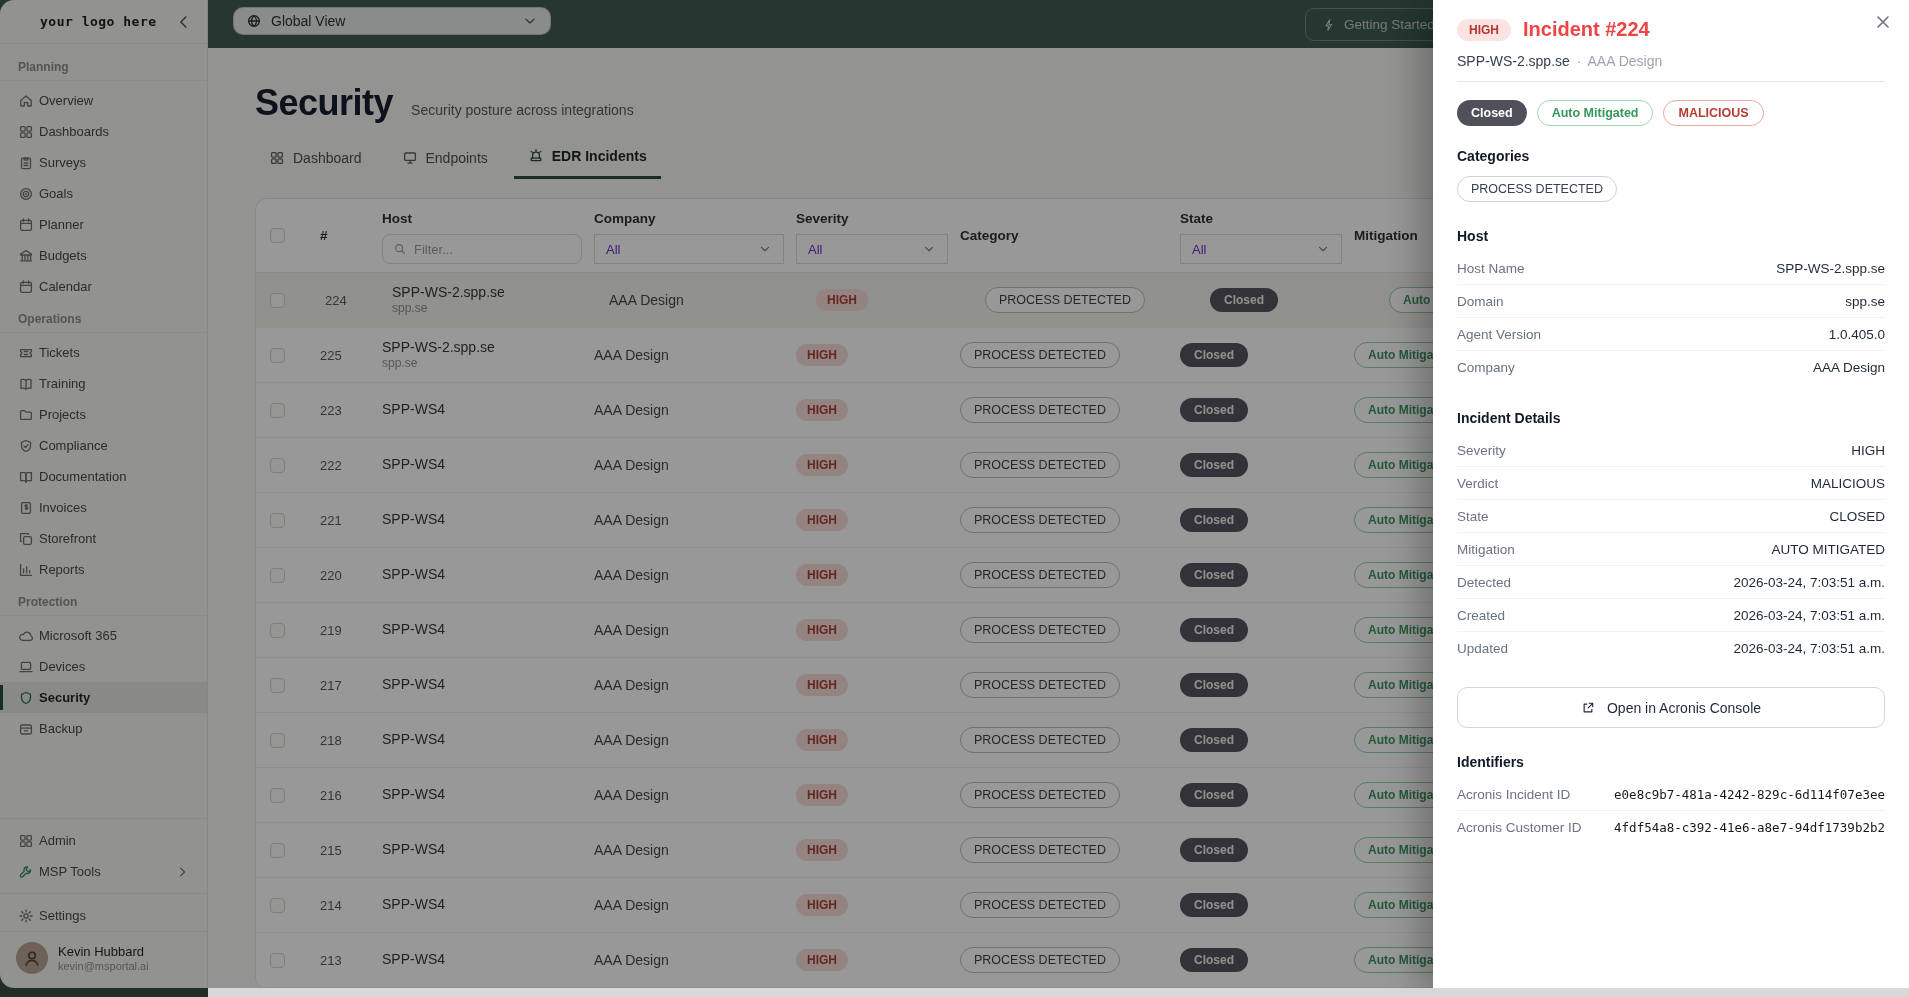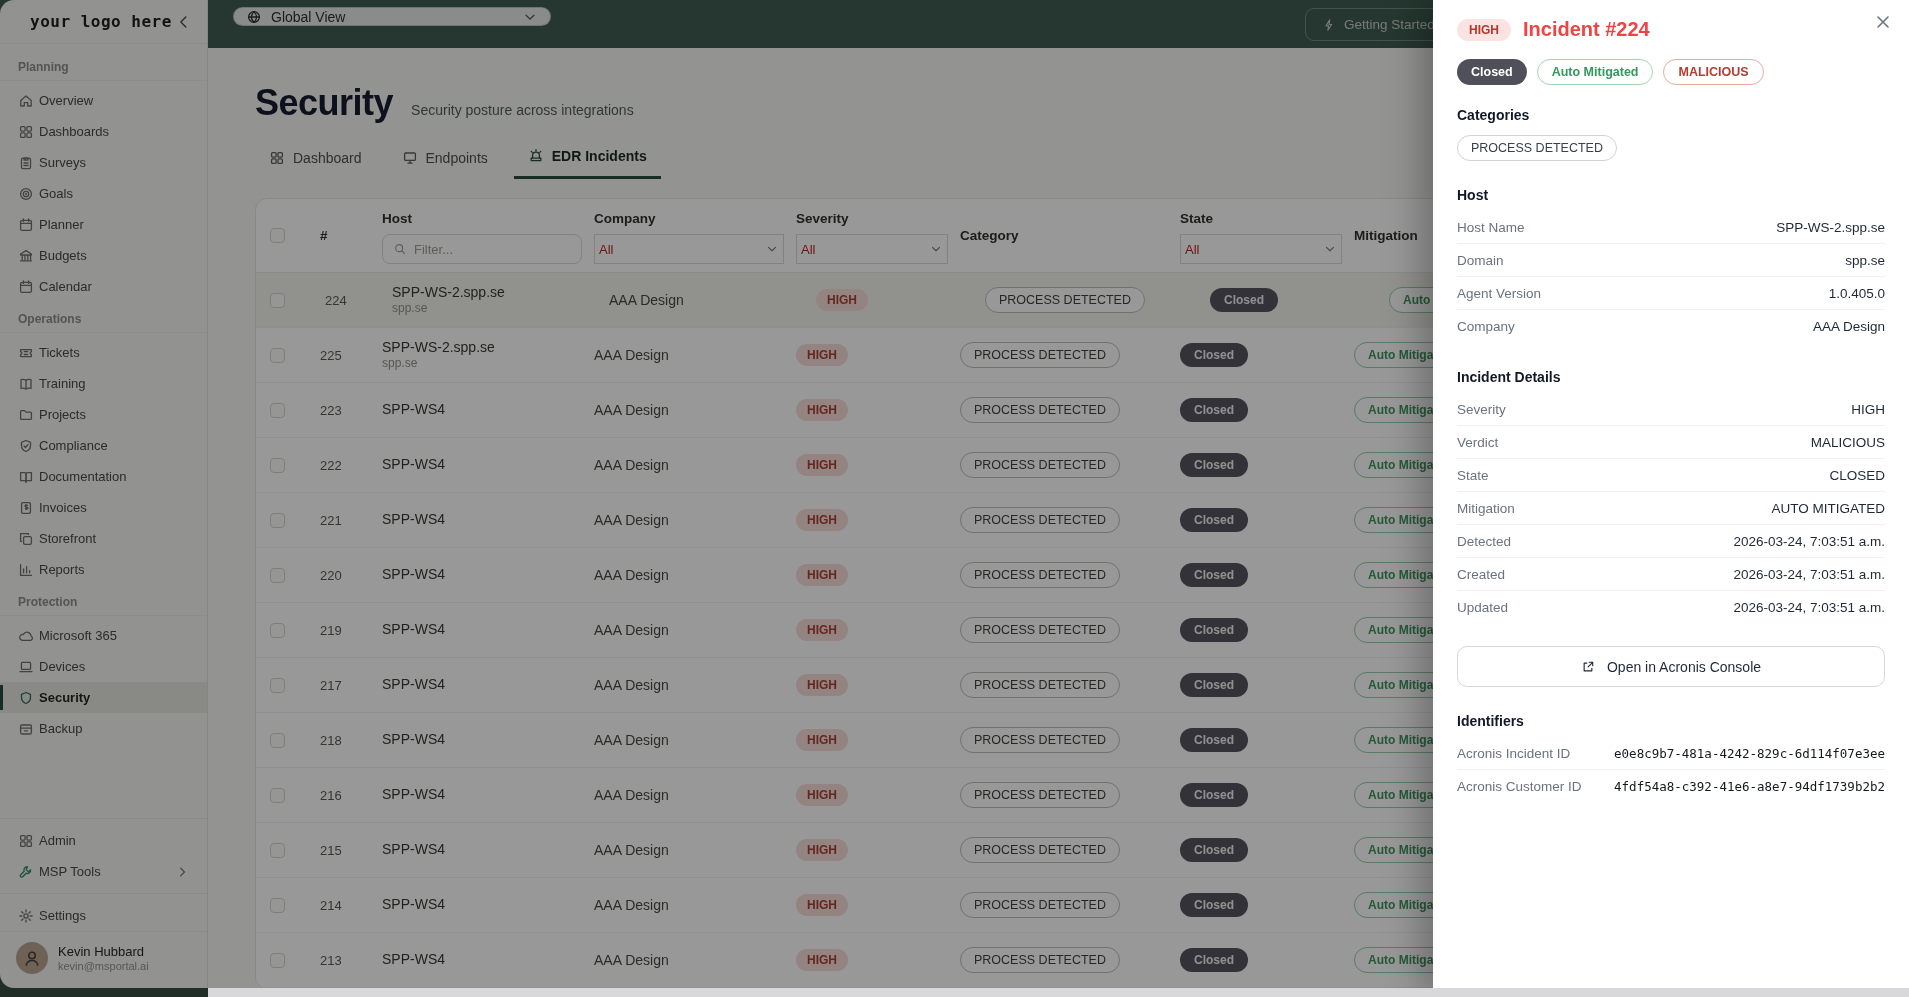--- a/index.html
+++ b/index.html
@@ -1,37 +1,37 @@
 <!DOCTYPE html>
 <html><head>
 <meta charset="utf-8">
 <style>
   * { margin:0; padding:0; box-sizing:border-box; }
   html,body { width:1909px; height:997px; overflow:hidden; }
   body { position:relative; background:#33493f; font-family:"Liberation Sans",sans-serif; }
 
   
   .topbar { position:absolute; left:0; top:0; right:0; height:48px; background:#3a584c; z-index:1; }
-  .ws-btn { position:absolute; left:233px; top:7px; width:318px; height:19px; background:rgba(255,255,255,.88);
+  .ws-btn { position:absolute; left:233px; top:7px; width:318px; height:28px; background:rgba(255,255,255,.88);
             border:1px solid rgba(0,0,0,.18); border-radius:10px; display:flex; align-items:center; gap:9px;
             padding:0 12px; color:#2a2a28; font-size:14px; cursor:pointer; }
   .ws-btn .chev { margin-left:auto; color:#555; }
   .gs-btn { position:absolute; left:1305px; top:8px; height:33px; display:flex; align-items:center; gap:8px;
             padding:0 16px; border:1px solid rgba(255,255,255,.28); border-radius:9px; color:#c3cdc7;
             font-size:13.5px; white-space:nowrap; cursor:pointer; }
   .icon { display:inline-flex; width:16px; height:16px; flex:0 0 auto; }
   .icon svg { width:100%; height:100%; fill:none; stroke:currentColor; stroke-width:1.3; stroke-linecap:round; stroke-linejoin:round; }
   .icon.sm { width:14px; height:14px; }
 
   
   .sidebar { position:absolute; left:0; top:0; bottom:9px; width:208px; background:#f4f4f1;
              border-right:1px solid #e1e1dd; border-radius:14px 0 0 14px; z-index:2;
              display:flex; flex-direction:column; }
   .logo-row { height:44px; display:flex; align-items:center; padding:0 14px 0 30px; border-bottom:1px solid #e6e6e2; }
-  .logo { font-family:"DejaVu Sans Mono",monospace; font-weight:bold; font-size:16px; color:#191917; letter-spacing:.5px; }
+  .logo { font-family:"DejaVu Sans Mono",monospace; font-weight:bold; font-size:13px; color:#191917; letter-spacing:.5px;margin-left:10px; }
   .collapse { margin-left:auto; color:#4a4a47; width:18px; height:18px; cursor:pointer; }
   nav { padding:6px 0 0; }
   .sec-label { font-size:12px; font-weight:bold; color:#8b8b86; padding:10px 18px 6px; border-bottom:1px solid #eaeae6; margin-bottom:4px; }
   .nav-item { height:31px; display:flex; align-items:center; gap:5px; padding:0 18px; font-size:13px;
               color:#454543; cursor:pointer; position:relative; }
   .nav-item .icon { color:#6d6d69; }
   .nav-item.active { background:#e6e6e1; color:#1d1d1b; font-weight:bold; }
   .nav-item.active::before { content:""; position:absolute; left:0; top:3px; bottom:3px; width:3px; background:#1f4a3b; }
   .nav-item.active .icon { color:#2e6b52; }
   .nav-item .chev-r { margin-left:auto; color:#6d6d69; }
@@ -58,21 +58,21 @@
   
   .card { position:absolute; left:47px; top:150px; width:1385px; background:#ffffff; border:1px solid #e3e3df; border-radius:12px; overflow:hidden; }
   .tgrid { display:grid; grid-template-columns:38px 50px 200px 190px 152px 208px 162px 150px; column-gap:12px; padding:0 0 0 14px; align-items:center; }
   .thead { height:74px; border-bottom:1px solid #e9e9e5; align-items:stretch; }
   .hcol { display:flex; flex-direction:column; justify-content:flex-start; padding-top:12px; gap:8px; }
   .hcol.centered { justify-content:center; padding-top:0; }
   .hlabel { font-size:13.5px; font-weight:bold; color:#2b2b28; }
   .filter { height:30px; border:1px solid #d9d9d4; border-radius:8px; background:#fff; display:flex; align-items:center; gap:7px; padding:0 10px; color:#9a9a94; font-size:13px; }
   .filter input { border:none; outline:none; width:100%; font-size:13px; color:#b91c1c; background:transparent; font-family:inherit; }
   .filter input::placeholder { color:#9a9a94; }
-  .select { height:30px; border:1px solid #d9d9d4; border-radius:0; background:#fff; display:flex; align-items:center; padding:0 4px; font-size:13px; color:#b91c1c; cursor:pointer; }
+  .select { height:30px; border:1px solid #d9d9d4; border-radius:0; background:#fff; display:flex; align-items:center; padding:0 11px; font-size:13px; color:#6d28d9; cursor:pointer; }
   .select .chev { margin-left:auto; color:#77776f; }
   .trow { height:55px; border-bottom:1px solid #efefec; cursor:pointer; background:#fff; }
   .trow.selected { background:#f3f3ee;gap:17px; }
   .cb { width:15px; height:15px; border:1px solid #d2d2cc; border-radius:4px; background:#fcfcfa; cursor:pointer; }
   .cell-id { font-size:13px; color:#55554f; }
   .cell-host { font-size:14px; color:#33332f; line-height:1.25; }
   .cell-host .sub { font-size:12px; color:#8d8d87; }
   .cell-co { font-size:14px; color:#44443f; }
   .pill { display:inline-flex; align-items:center; justify-content:center; border-radius:999px; white-space:nowrap; }
   .pill.sev { background:#f7dcda; color:#a93c31; font-weight:bold; font-size:12px; padding:4px 11px; }
@@ -674,20 +674,25 @@
 <div class="drawer">
   <span class="icon close-x">
       <svg viewBox="0 0 16 16">
         <path d="M4 4l8 8 M12 4l-8 8"></path>
       </svg>
     </span>
   <div class="d-head">
     <span class="badge-high">HIGH</span>
     <span class="d-title">Incident #224</span>
   </div>
+  <div class="d-sub">
+    <span class="host">SPP-WS-2.spp.se</span>
+    <span class="sep">·</span>
+    <span class="co">AAA Design</span>
+  </div>
   <div class="d-badges" id="d-badges">
       <span class="dpill dark">Closed</span>
       <span class="dpill green">Auto Mitigated</span>
       <span class="dpill red">MALICIOUS</span>
     </div>
 
   <div class="d-sec-h cats-h">Categories</div>
   <div class="cat-tags" id="cat-tags"><span class="tagpill">PROCESS DETECTED</span></div>
 
   <div class="d-sec-h host-h">Host</div>

